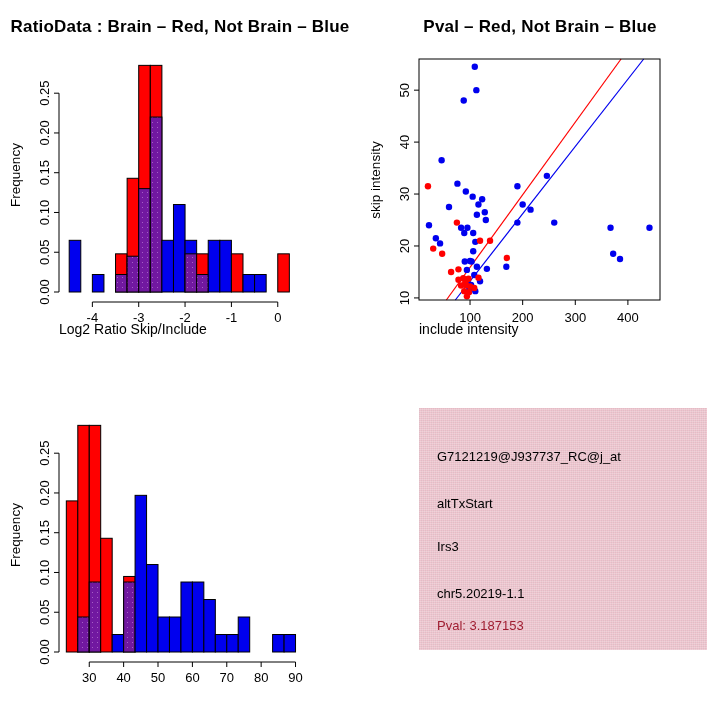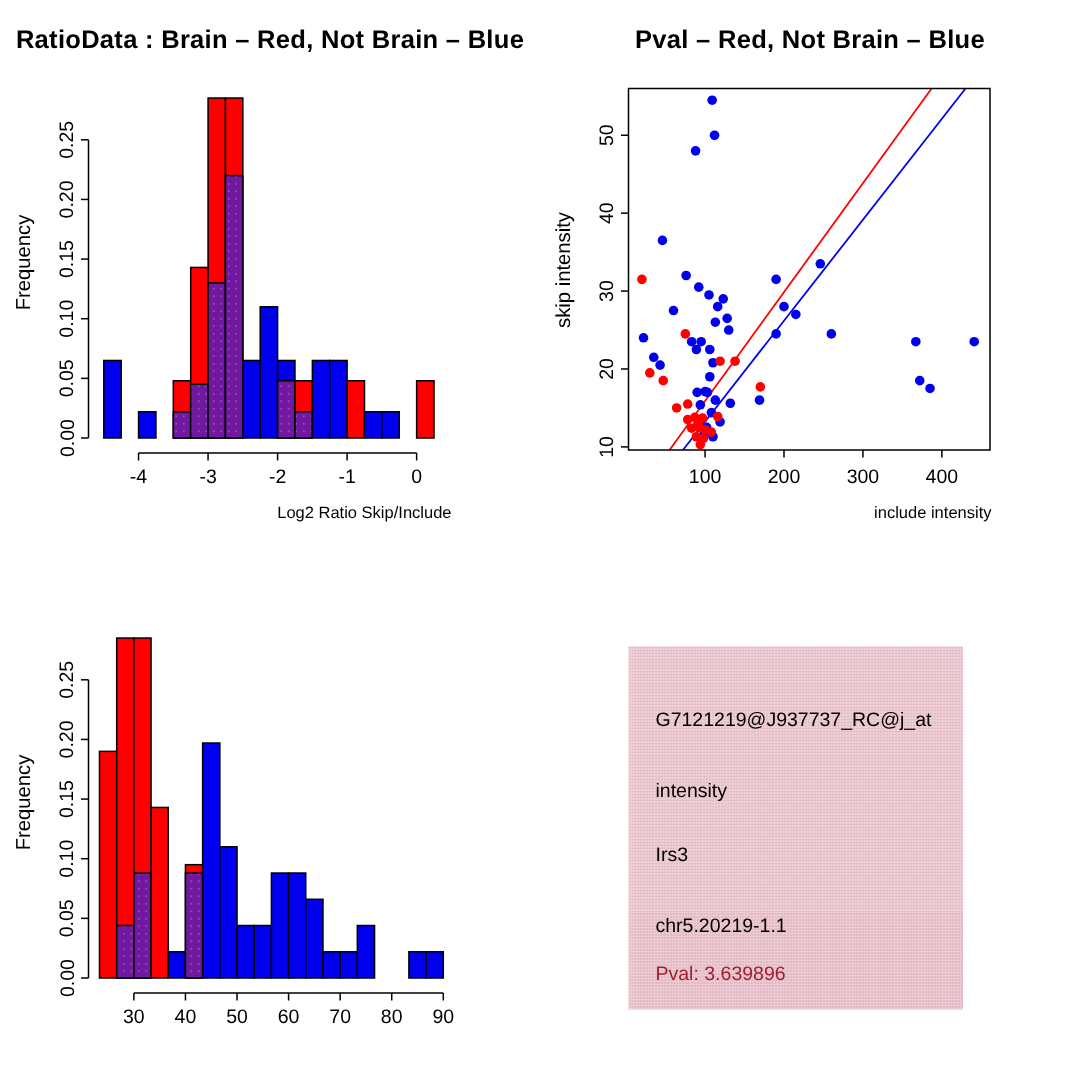--- a/index.html
+++ b/index.html
@@ -3,25 +3,25 @@
 <meta charset="utf-8">
 <style>
   html,body{margin:0;padding:0;}
   body{width:720px;height:720px;position:relative;background:#ffffff;
        font-family:"Liberation Sans",sans-serif;color:#000;}
   .panel{position:absolute;width:360px;height:360px;}
   #p1{left:0;top:0}#p2{left:360px;top:0}#p3{left:0;top:360px}#p4{left:360px;top:360px}
   .plot{position:absolute;left:0;top:0;}
   .title{position:absolute;top:17px;left:0;width:360px;text-align:center;
          font-weight:bold;font-size:17px;letter-spacing:.2px;}
-  .xlabel{position:absolute;top:336px;left:59px;width:242px;text-align:right;font-size:11px;}
+  .xlabel{position:absolute;top:321px;left:59px;width:242px;text-align:left;font-size:14px;}
   .ylabel{position:absolute;left:-104px;width:240px;height:16px;text-align:center;
           font-size:13.5px;transform:rotate(-90deg);}
   #p1 .ylabel{top:167px}#p3 .ylabel{top:167px}#p2 .ylabel{top:172px}
-  .infobox{position:absolute;left:59px;top:71px;width:223px;height:242px;
+  .infobox{position:absolute;left:59px;top:48px;width:288px;height:242px;
            background-color:#eec3cd;
            background-image:
              repeating-linear-gradient(0deg, rgba(255,255,255,.22) 0 1px, transparent 1px 2px),
              repeating-linear-gradient(90deg, rgba(150,150,150,.14) 0 1px, transparent 1px 2px);}
   .info-line{position:absolute;left:18px;font-size:13px;white-space:nowrap;}
   .il1{top:41px}.il2{top:88px}.il3{top:131px}.il4{top:178px}.il5{top:210px;color:#a01e32;}
 </style>
 </head>
 <body>
 
@@ -237,18 +237,18 @@
       <text x="261.15121255349504" y="322" font-size="13" font-family="Liberation Sans, sans-serif" fill="#000000" text-anchor="middle">80</text>
       <line x1="295.5306704707561" y1="302" x2="295.5306704707561" y2="307" stroke="#000000" stroke-width="1"></line>
       <text x="295.5306704707561" y="322" font-size="13" font-family="Liberation Sans, sans-serif" fill="#000000" text-anchor="middle">90</text>
     </svg>
   <div class="ylabel">Frequency</div>
 </div>
 
 <div class="panel" id="p4">
   <div class="infobox">
     <div class="info-line il1">G7121219@J937737_RC@j_at</div>
-    <div class="info-line il2">intensity</div>
+    <div class="info-line il2">altTxStart</div>
     <div class="info-line il3">Irs3</div>
     <div class="info-line il4">chr5.20219-1.1</div>
-    <div class="info-line il5">Pval: 3.639896</div>
+    <div class="info-line il5">Pval: 3.187153</div>
   </div>
 </div>
 
 </body></html>

